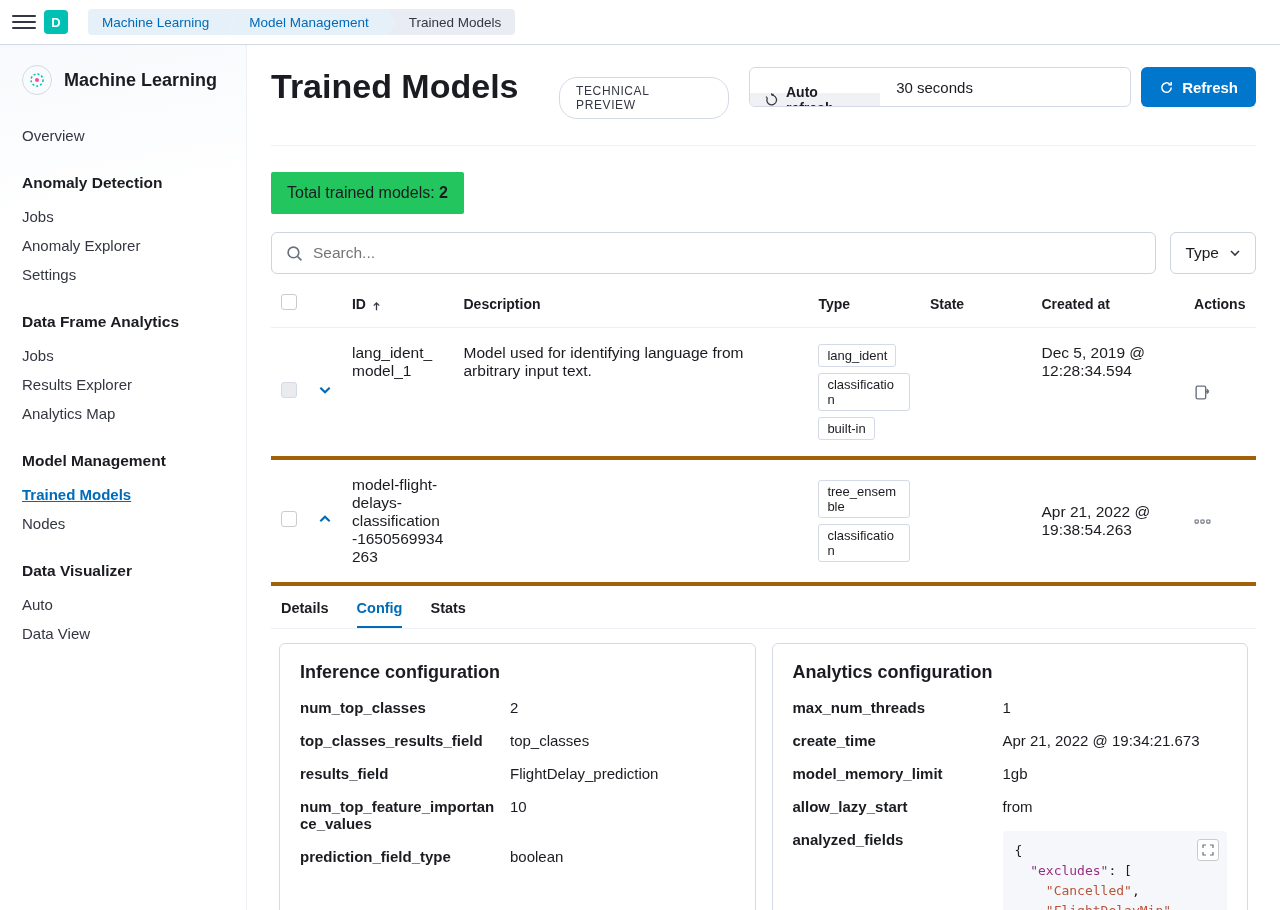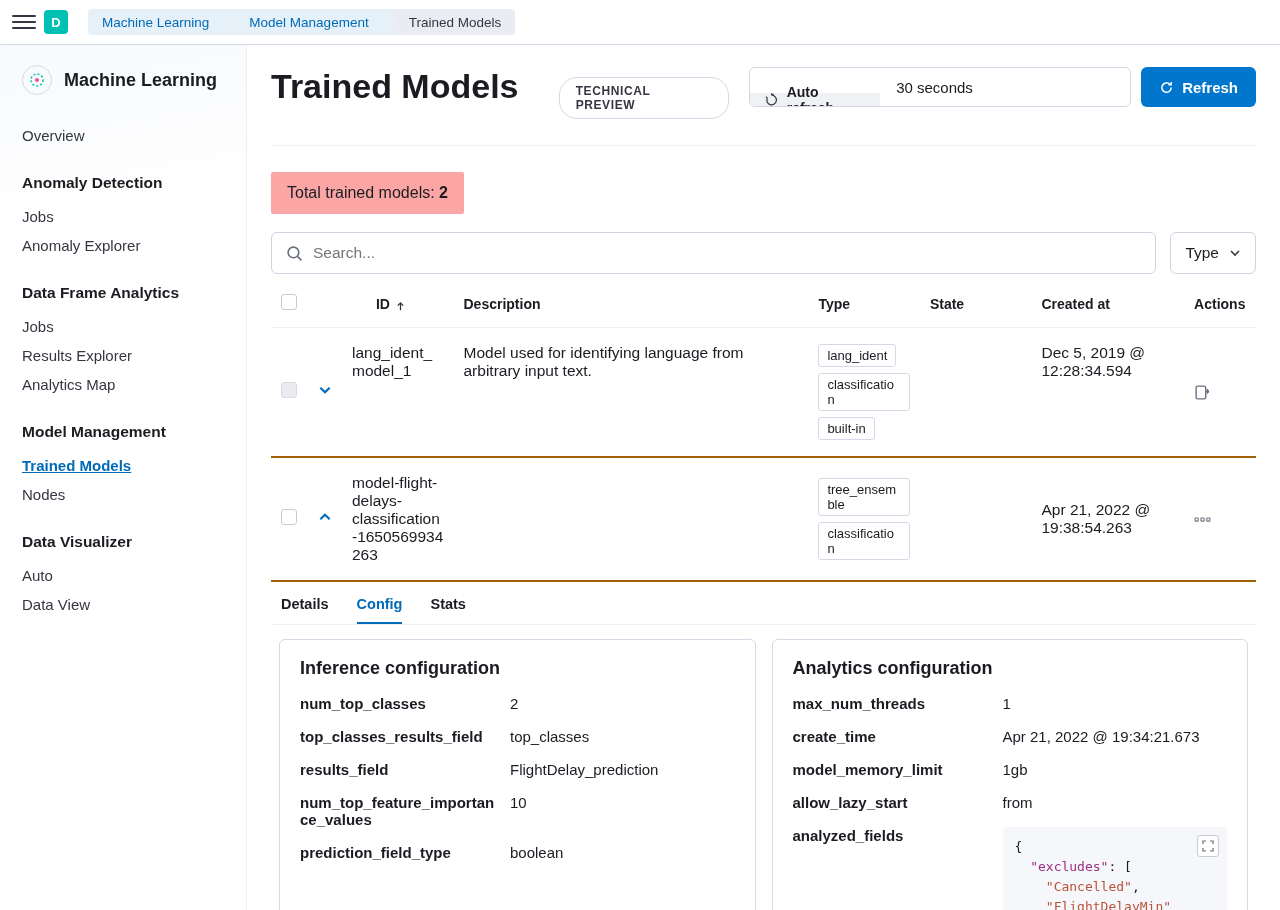--- a/index.html
+++ b/index.html
@@ -19,45 +19,45 @@
 .sidebar-header { display: flex; align-items: center; gap: 12px; margin-bottom: 26px; }
 .sidebar-icon { width: 30px; height: 30px; border: 1px solid #d3dae6; border-radius: 50%; display:flex; align-items:center; justify-content:center; font-size: 14px; }
 .sidebar-title { font-size: 18px; font-weight: 700; }
 .nav-link { font-size: 15px; color: #343741; padding: 6px 0; cursor: pointer; }
 .nav-group { margin-top: 24px; }
 .nav-group-title { font-size: 15.5px; font-weight: 700; margin-bottom: 10px; }
 .nav-link.active { color: #006bb8; font-weight: 700; text-decoration: underline; }
 .main { flex: 1; padding: 22px 24px 40px 24px; overflow: auto; }
 .page-head { display: flex; align-items: flex-start; gap: 20px; padding-bottom: 26px; }
 .page-title { font-size: 34px; font-weight: 800; line-height: 1.15; width: 270px; }
-.preview-badge { border: 1px solid #d3dae6; border-radius: 18px; padding: 6px 16px; font-size: 12px; font-weight: 700; letter-spacing: 0.6px; color: #343741; margin-top: 10px; }
+.preview-badge { border: 1px solid #d3dae6; border-radius: 18px; padding: 6px 16px; font-size: 12px; font-weight: 400; letter-spacing: 0.6px; color: #343741; margin-top: 10px; }
 .refresh-group { margin-left: auto; display: flex; align-items: center; gap: 10px; }
 .auto-refresh { display: flex; align-items: stretch; border: 1px solid #d3dae6; border-radius: 6px; overflow: hidden; height: 40px; }
 .auto-refresh .ar-btn { display:flex; align-items:center; gap:7px; padding: 0 14px; background:#f0f1f4; font-weight:600; font-size:14px; cursor:pointer;margin-top:25px; }
 .auto-refresh .ar-val { display:flex; align-items:center; padding: 0 16px; font-size:15px; min-width: 250px; }
 .refresh-btn { background:#07c; color:#fff; border:none; border-radius:6px; height:40px; padding:0 18px; font-size:15px; font-weight:600; display:flex; align-items:center; gap:8px; cursor:pointer; }
 hr.sep { border:none; border-top:1px solid #edf0f5; margin: 0 0 26px; }
-.total-badge { display:inline-block; background:#fca5a5; padding:12px 16px; font-size:16px; border-radius:2px; margin-bottom: 18px; }
+.total-badge { display:inline-block; background:#22c55e; padding:12px 16px; font-size:16px; border-radius:2px; margin-bottom: 18px; }
 .total-badge b { font-weight: 800; }
 .toolbar { display:flex; gap:14px; margin-bottom:6px; }
 .search-wrap { flex:1; border:1px solid #cdd3df; border-radius:6px; display:flex; align-items:center; padding:0 14px; height:42px; }
 .search-wrap input { border:none; outline:none; flex:1; font-size:15.5px; background:transparent; }
 .type-filter { border:1px solid #cdd3df; border-radius:6px; height:42px; padding:0 14px; display:flex; align-items:center; gap:10px; font-size:15.5px; cursor:pointer; }
 table.models { width:100%; border-collapse: collapse; }
 table.models th { text-align:left; font-size:14px; font-weight:700; padding:14px 10px; border-bottom:1px solid #edf0f5; color:#1a1c21; vertical-align: middle; }
 table.models th:last-child { text-align:center; }
-table.models td { padding: 16px 10px; font-size: 15.5px; vertical-align: top; border-bottom:2px solid #a16207; word-break: break-word; }
+table.models td { padding: 16px 10px; font-size: 15.5px; vertical-align: top; border-bottom:4px solid #a16207; word-break: break-word; }
 .chk { width:16px; height:16px; border:1.5px solid #c9cbcd; border-radius:3px; display:inline-block; cursor:pointer; }
 .chk.disabled { background:#e9ebee; border-color:#d3dae6; cursor:default; }
 .expand-btn { color:#006bb8; cursor:pointer; display:inline-flex; }
 .tags { display:flex; flex-wrap:wrap; gap:6px; }
 .tag { border:1px solid #d3dae6; border-radius:3px; padding:3px 8px; font-size:13px; background:#fff; }
 .actions-cell { text-align:right; }
 .icon-btn { color:#6a7280; cursor:pointer; }
-.hdr-sort { display:inline-flex; align-items:flex-end; gap:5px;margin-left:24px; }
+.hdr-sort { display:inline-flex; align-items:flex-end; gap:5px; }
 .detail-tabs { display:flex; gap:28px; padding: 14px 10px 0; border-bottom:1px solid #edf0f5; font-size:14.5px; font-weight:600; }
 .detail-tab { padding-bottom:10px; cursor:pointer; color:#1a1c21; }
 .detail-tab.active { color:#006bb8; border-bottom:2px solid #006bb8; }
 .detail-panels { display:flex; gap:16px; padding: 14px 8px 0; }
 .panel { flex:1; border:1px solid #d3dae6; border-radius:6px; padding: 18px 20px; }
 .panel h3 { font-size:18px; font-weight:800; margin-bottom:16px; }
 .kv { display:flex; margin-bottom:16px; font-size:15px; }
 .kv .k { width:210px; font-weight:700; word-break:break-word; padding-right: 12px; }
 .kv .v { flex:1; }
 .codebox { background:#f5f7fa; border-radius:4px; padding:10px 12px; font-family: Menlo, Consolas, monospace; font-size:13px; position:relative; white-space: pre; line-height:1.55; }
@@ -94,20 +94,21 @@
           </svg>
       </div>
       <div class="sidebar-title">Machine Learning</div>
     </div>
     <div class="nav-link">Overview</div>
 
     <div class="nav-group">
       <div class="nav-group-title">Anomaly Detection</div>
       <div class="nav-link">Jobs</div>
       <div class="nav-link">Anomaly Explorer</div>
+      <div class="nav-link">Settings</div>
     </div>
 
     <div class="nav-group">
       <div class="nav-group-title">Data Frame Analytics</div>
       <div class="nav-link">Jobs</div>
       <div class="nav-link">Results Explorer</div>
       <div class="nav-link">Analytics Map</div>
     </div>
 
     <div class="nav-group">

